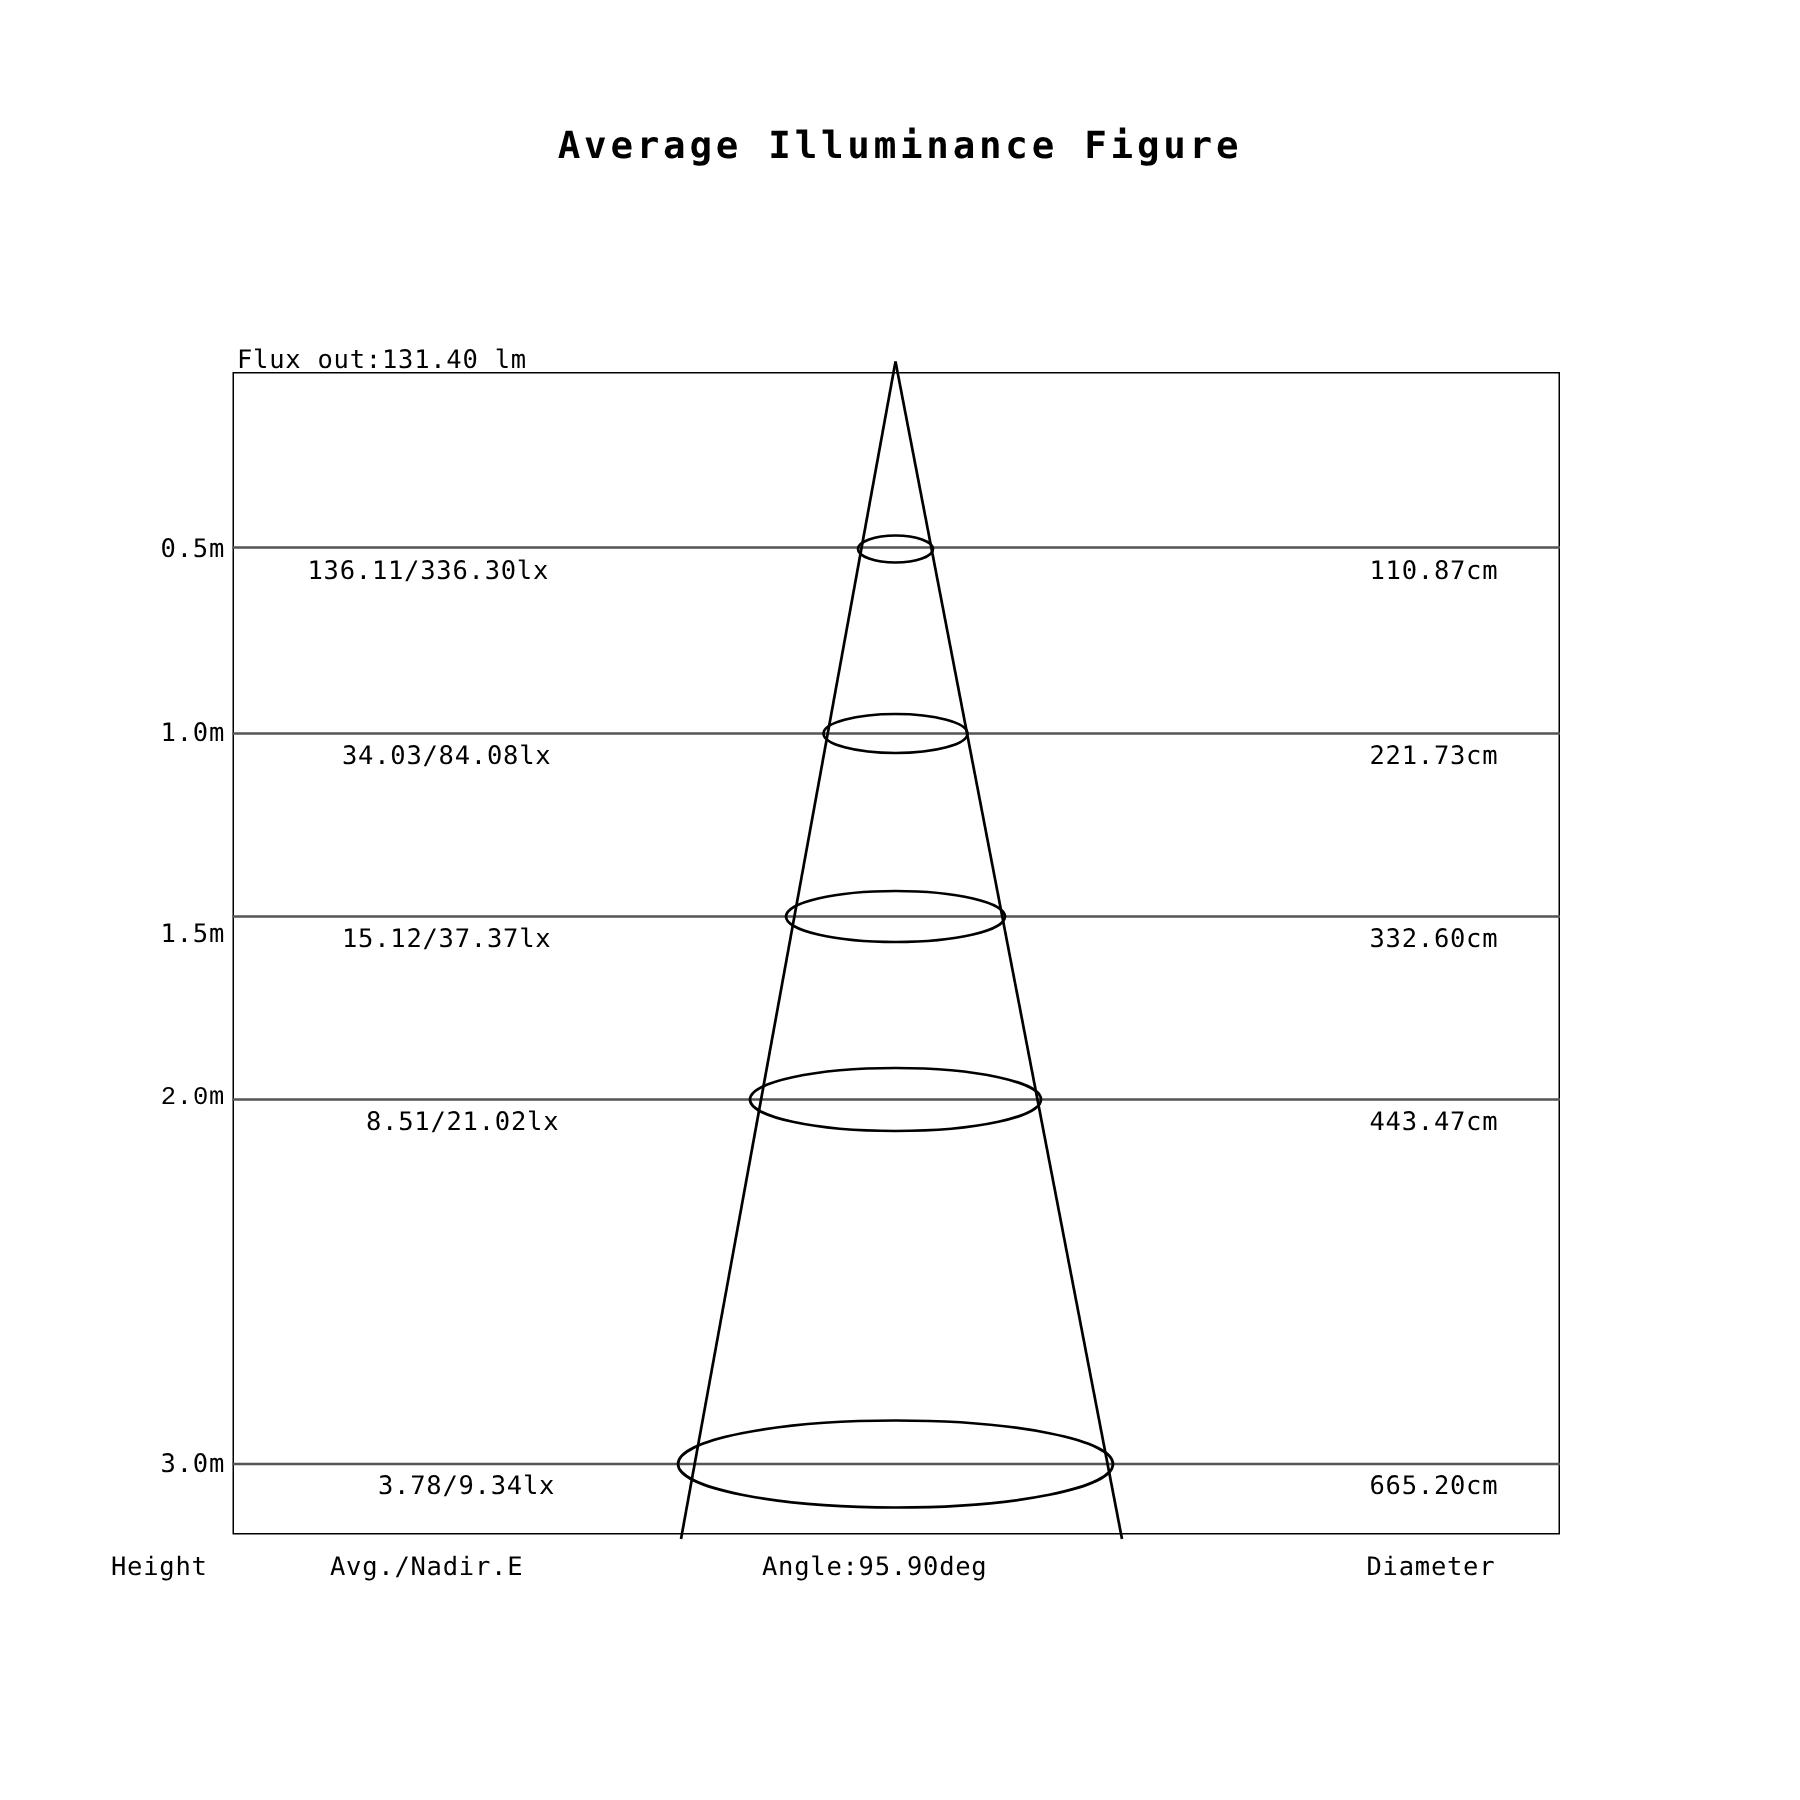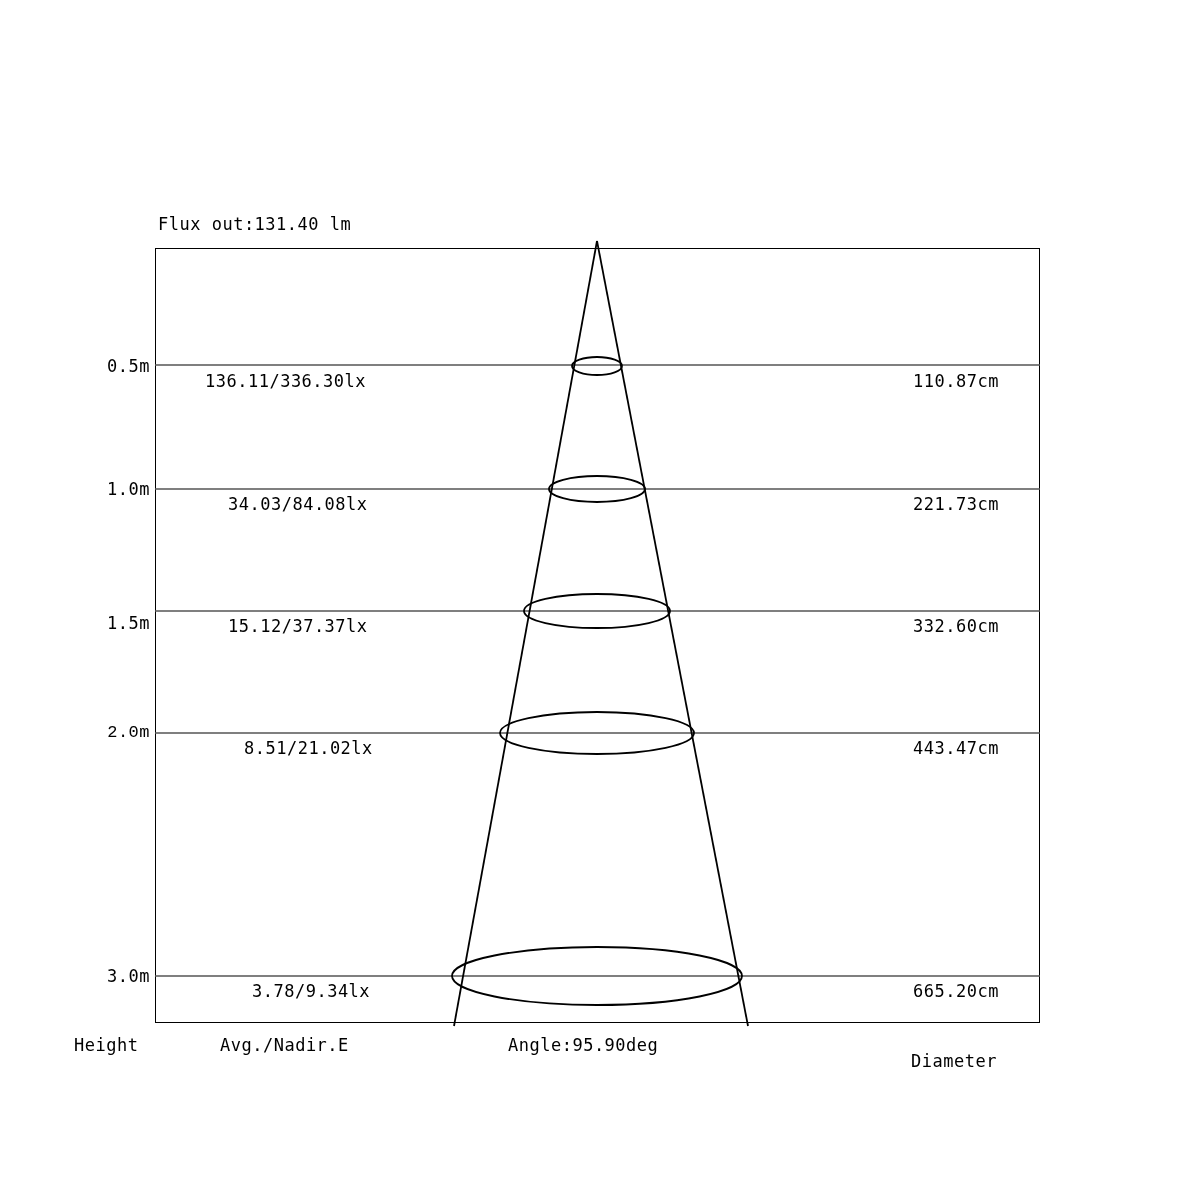--- a/index.html
+++ b/index.html
@@ -28,21 +28,21 @@
     width: 1200px;
     text-align: center;
     font-size: 25px;
     letter-spacing: 2.5px;
     font-weight: bold;
     font-family: "DejaVu Sans Mono", monospace;
   }
   .flux-label {
     position: absolute;
     left: 158px;
-    top: 214px;
+    top: 230px;
     font-size: 17px;
     letter-spacing: 0.5px;
     white-space: nowrap;
   }
   .plot-area {
     position: absolute;
     left: 155px;
     top: 248px;
     width: 885px;
     height: 775px;
@@ -73,27 +73,28 @@
   .axis-caption {
     position: absolute;
     top: 1035px;
     font-size: 17px;
     letter-spacing: 0.5px;
     white-space: nowrap;
   }
   #cap-height { left: 74px; }
   #cap-avg { left: 220px; }
   #cap-angle { left: 508px; }
-  #cap-diam { left: 911px; margin-top: 16px; }
+  #cap-diam { left: 911px; }
 </style>
 </head>
 <body>
 
 <div id="figure">
 
+  <div class="title">Average  Illuminance  Figure</div>
 
   <div class="flux-label">Flux out:131.40 lm</div>
 
   <div class="plot-area"></div>
 
   <svg id="plot-svg" width="1200" height="1200" style="position:absolute;left:0;top:0;">
 
     <line x1="155" y1="365" x2="1040" y2="365" stroke="#555555" stroke-width="1.6"></line>
     <line x1="155" y1="489" x2="1040" y2="489" stroke="#555555" stroke-width="1.6"></line>
     <line x1="155" y1="611" x2="1040" y2="611" stroke="#555555" stroke-width="1.6"></line>

